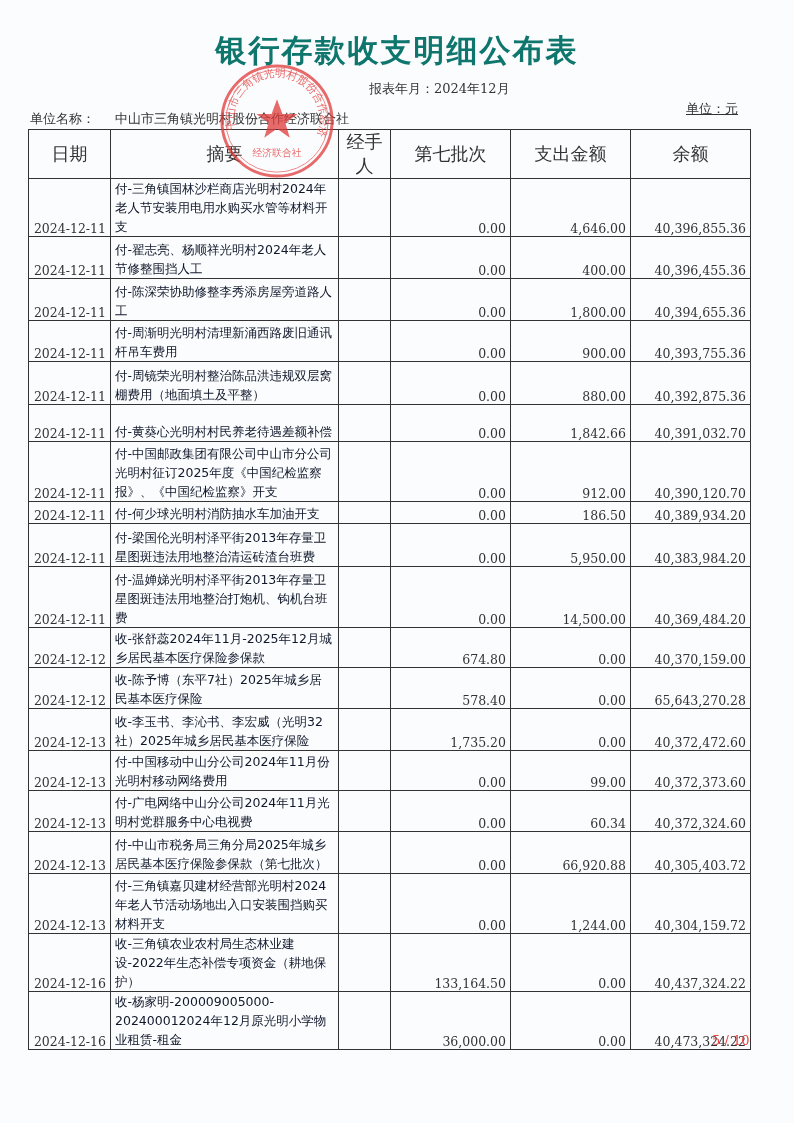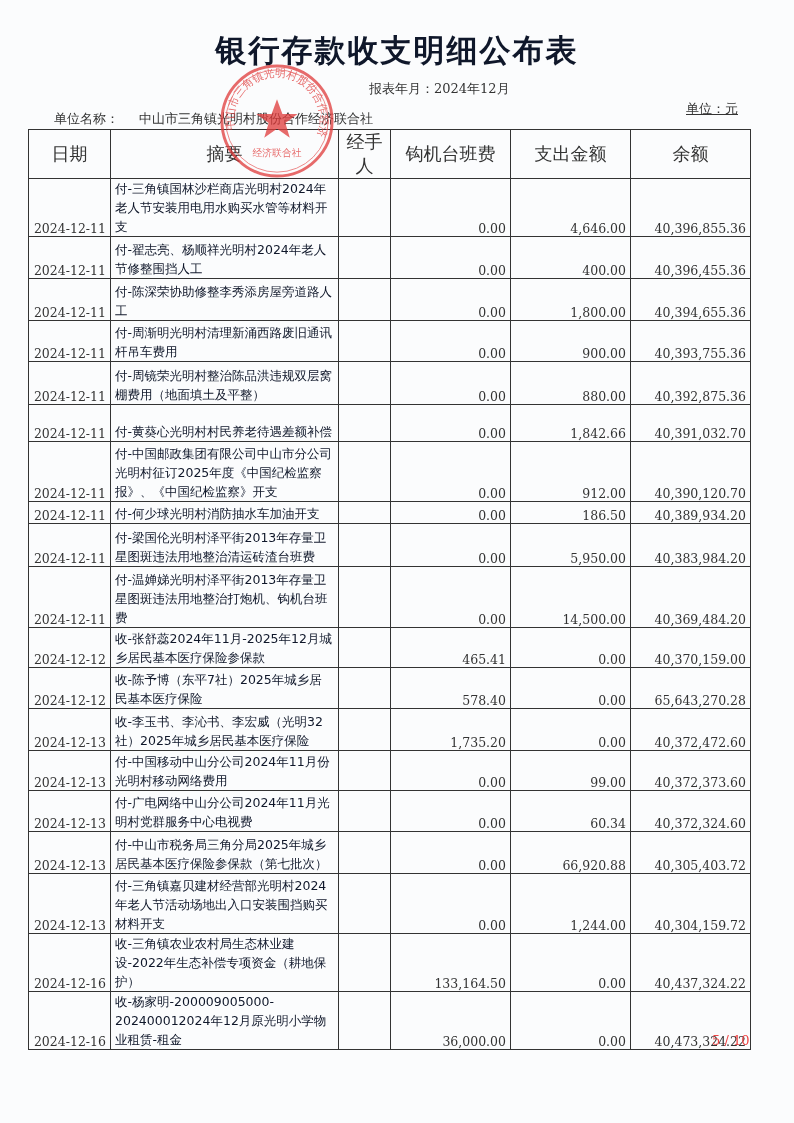--- a/index.html
+++ b/index.html
@@ -3,32 +3,32 @@
 <meta charset="utf-8">
 <style>
   html, body { margin: 0; padding: 0; }
   body {
     width: 794px; height: 1123px; background: #fbfcfd; position: relative; overflow: hidden;
     font-family: "DejaVu Serif", "Liberation Serif", serif; color: #222;
   }
   .title {
     position: absolute; left: 0; right: 0; top: 30px; text-align: center;
     font-family: "DejaVu Sans", "Liberation Sans", sans-serif;
-    font-size: 31px; font-weight: bold; letter-spacing: 2px; color: #0f172a;
+    font-size: 31px; font-weight: bold; letter-spacing: 2px; color: #0f766e;
   }
   .period {
     position: absolute; left: 369px; top: 80px; font-size: 13px; color: #333;
   }
   .unit {
     position: absolute; left: 686px; top: 100px; font-size: 13px; color: #333; text-decoration: underline;
   }
   .org {
     position: absolute; left: 30px; top: 110px; font-size: 13px; color: #333;
   }
-  .org .lbl { margin-right: 20px; margin-left: 24px; }
+  .org .lbl { margin-right: 20px; }
   table.ledger {
     position: absolute; left: 28px; top: 129px; border-collapse: collapse;
     table-layout: fixed; width: 722px; font-size: 12.5px;
   }
   table.ledger th, table.ledger td {
     border: 1.2px solid #333; padding: 0 4px; vertical-align: bottom;
   }
   table.ledger th {
     font-weight: normal; text-align: center; vertical-align: middle; height: 27px;
     font-family: "DejaVu Sans", "Liberation Sans", sans-serif; font-size: 18px; color: #333;
@@ -71,21 +71,21 @@
       <col style="width:52px">
       <col style="width:120px">
       <col style="width:120px">
       <col style="width:120px">
   </colgroup>
   <thead>
     <tr>
       <th>日期</th>
       <th>摘要</th>
       <th>经手人</th>
-      <th>钩机台班费</th>
+      <th>第七批次</th>
       <th>支出金额</th>
       <th>余额</th>
     </tr>
   </thead>
   <tbody id="ledger-body">
       <tr style="height: 55px;">
         <td class="date">2024-12-11</td>
         <td class="summary">付-三角镇国林沙栏商店光明村2024年老人节安装用电用水购买水管等材料开支</td>
         <td class="num"></td>
         <td class="num">0.00</td>
@@ -161,21 +161,21 @@
         <td class="summary">付-温婵娣光明村泽平街2013年存量卫星图斑违法用地整治打炮机、钩机台班费</td>
         <td class="num"></td>
         <td class="num">0.00</td>
         <td class="num">14,500.00</td>
         <td class="num">40,369,484.20</td>
       </tr>
       <tr style="height: 40px;">
         <td class="date">2024-12-12</td>
         <td class="summary">收-张舒蕊2024年11月-2025年12月城乡居民基本医疗保险参保款</td>
         <td class="num"></td>
-        <td class="num">465.41</td>
+        <td class="num">674.80</td>
         <td class="num">0.00</td>
         <td class="num">40,370,159.00</td>
       </tr>
       <tr style="height: 41px;">
         <td class="date">2024-12-12</td>
         <td class="summary">收-陈予博（东平7社）2025年城乡居民基本医疗保险</td>
         <td class="num"></td>
         <td class="num">578.40</td>
         <td class="num">0.00</td>
         <td class="num">65,643,270.28</td>

